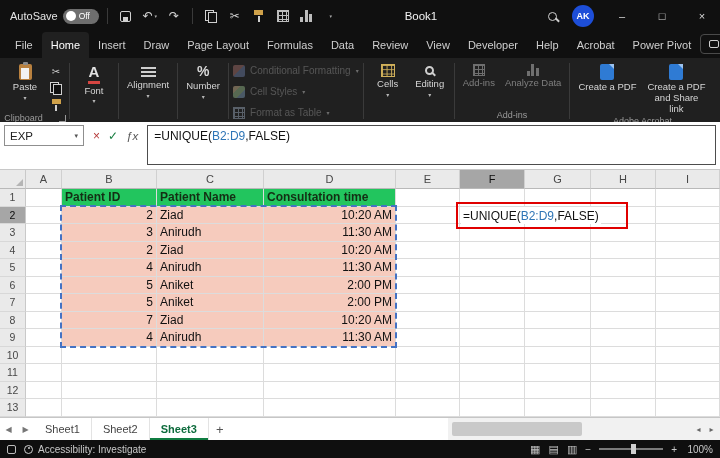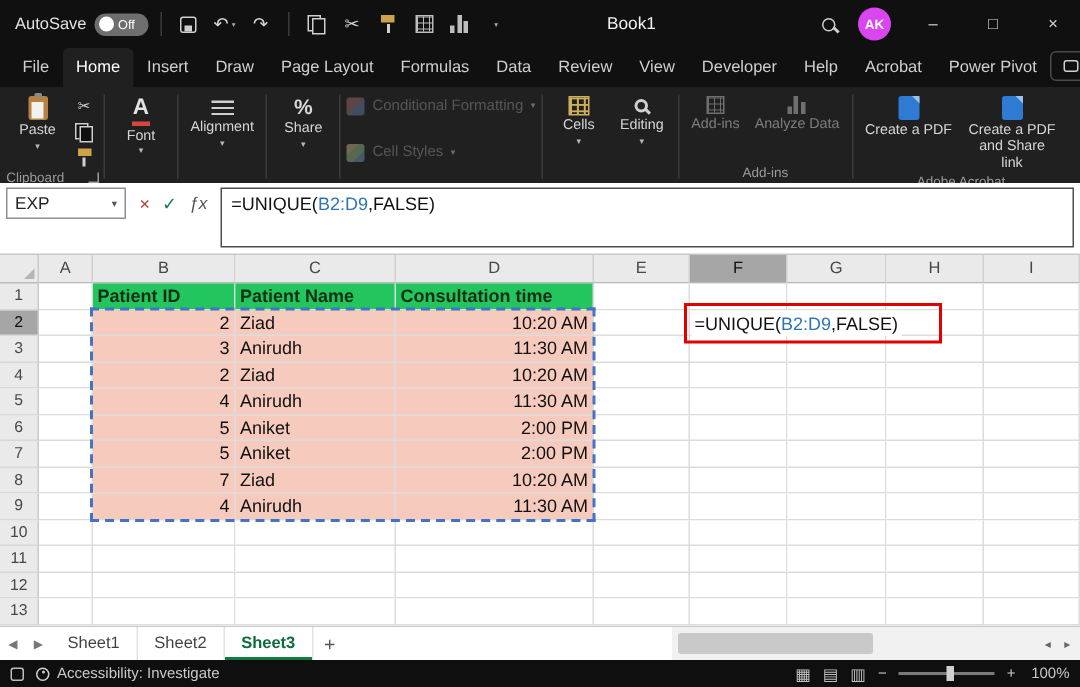--- a/index.html
+++ b/index.html
@@ -28,21 +28,21 @@
   .i-grid12{width:12px;height:12px;border:1px solid #bdbdbd;
     background-image:linear-gradient(#bdbdbd 1px,transparent 1px),linear-gradient(90deg,#bdbdbd 1px,transparent 1px);
     background-size:100% 4px,4px 100%}
   .i-bars{width:13px;height:12px;display:flex;align-items:flex-end;gap:1.5px}
   .i-bars span{width:3px;background:#bdbdbd}
   .i-bars span:nth-child(1){height:5px}.i-bars span:nth-child(2){height:12px}.i-bars span:nth-child(3){height:8px}
   .i-magnifier{width:9px;height:9px;border:1.5px solid #cfcfcf;border-radius:50%;position:relative}
   .i-magnifier::after{content:"";position:absolute;width:5px;height:1.5px;background:#cfcfcf;right:-4px;bottom:-1px;transform:rotate(45deg)}
   .tb-spacer1{flex:.55}.tb-spacer2{flex:1}
   .tb-title{font-size:11.5px;color:#f2f2f2;padding:0 6px;white-space:nowrap}
-  .avatar{width:22px;height:22px;border-radius:50%;background:#d946ef;color:#fff;font-size:9px;font-weight:700;
+  .avatar{width:22px;height:22px;border-radius:50%;background:#1d4ed8;color:#fff;font-size:9px;font-weight:700;
     display:flex;align-items:center;justify-content:center;margin:0 6px}
   .win-btn{width:36px;height:32px;display:flex;align-items:center;justify-content:center;color:#d9d9d9;font-size:11px;cursor:pointer}
 
   
   .menubar{height:26px;flex:0 0 26px;background:#101010;display:flex;align-items:flex-end;padding:0 6px}
   .menu-tabs{display:flex;align-items:center;height:100%}
   .menu-tab{padding:0 9px;height:26px;line-height:26px;font-size:11px;color:#cfcfcf;white-space:nowrap;cursor:pointer}
   .menu-tab.active{background:#202020;color:#fff;border-radius:4px 4px 0 0}
   .menu-right{margin-left:auto;display:flex;align-items:center;gap:7px;height:100%;padding-bottom:3px}
   .comments-btn{display:flex;align-items:center;gap:5px;border:1px solid #4a4a4a;border-radius:4px;height:20px;padding:0 8px;font-size:10.5px;color:#e0e0e0;cursor:pointer}
@@ -59,21 +59,21 @@
   .bb-label{font-size:9.5px;color:#d6d6d6;text-align:center;line-height:1.15;max-width:60px}
   .caret{font-size:6px;color:#b8b8b8;line-height:1}
   .smallcol{display:flex;flex-direction:column;gap:3px;padding-top:3px}
   .sm{width:18px;height:14px;display:flex;align-items:center;justify-content:center;color:#cfcfcf;font-size:10px;cursor:pointer}
   .i-clipboard{width:13px;height:16px;background:#b9813f;border-radius:2px;position:relative}
   .i-clipboard::before{content:"";position:absolute;left:2.5px;top:3.5px;width:8px;height:11px;background:#f2f2f2}
   .i-clipboard::after{content:"";position:absolute;left:4px;top:-2px;width:5px;height:3px;background:#8a8a8a;border-radius:1px}
   .i-fontA{font-size:15px;font-weight:700;color:#e2e2e2;line-height:1.1;border-bottom:3px solid #d64541;padding:0 1px}
   .i-align{width:15px;height:11px;margin-top:3px;background:repeating-linear-gradient(180deg,#cfcfcf 0 1.5px,transparent 1.5px 4.2px)}
   .i-percent{font-size:14px;color:#d9d9d9;font-weight:700;line-height:1.1}
-  .styles-col{display:flex;flex-direction:column;justify-content:flex-start;gap:16px;padding-top:2px}
+  .styles-col{display:flex;flex-direction:column;justify-content:flex-start;gap:6px;padding-top:2px}
   .style-item{display:flex;align-items:center;gap:5px;height:15px;font-size:10px;color:#8a8a8a;cursor:pointer;white-space:nowrap}
   .i-condfmt{width:12px;height:12px;border-radius:2px;background:linear-gradient(135deg,#d85c50 0 50%,#5077d8 50% 100%)}
   .i-fmttable{width:12px;height:12px;border:1px solid #7fa3cc;
     background-image:linear-gradient(#7fa3cc 1px,transparent 1px),linear-gradient(90deg,#7fa3cc 1px,transparent 1px);background-size:100% 4px,4px 100%}
   .i-cellstyles{width:12px;height:12px;border-radius:2px;background:linear-gradient(135deg,#e0a84e 0 33%,#6cc04e 33% 66%,#4e9ad9 66% 100%)}
   .i-cells{width:14px;height:13px;border:1px solid #d0b05a;
     background-image:linear-gradient(#d0b05a 1px,transparent 1px),linear-gradient(90deg,#d0b05a 1px,transparent 1px);background-size:100% 4.3px,4.6px 100%}
   .i-find{width:9px;height:9px;border:2px solid #cfcfcf;border-radius:50%;position:relative;margin:2px}
   .i-find::after{content:"";position:absolute;width:5px;height:2px;background:#cfcfcf;right:-4px;bottom:-2px;transform:rotate(45deg)}
   .i-pdf{width:14px;height:16px;background:#2f7bd4;border-radius:2px;position:relative}
@@ -269,21 +269,21 @@
         </div>
       </div>
       <div class="rg-label"></div>
     </div>
     <div class="rdiv"></div>
 
     <div class="rgroup">
       <div class="rg-content">
         <div class="bigbtn">
           <span class="i-percent">%</span>
-          <span class="bb-label">Share</span>
+          <span class="bb-label">Number</span>
           <span class="caret">▾</span>
         </div>
       </div>
       <div class="rg-label"></div>
     </div>
     <div class="rdiv"></div>
 
     <div class="rgroup">
       <div class="rg-content">
         <div class="styles-col">

